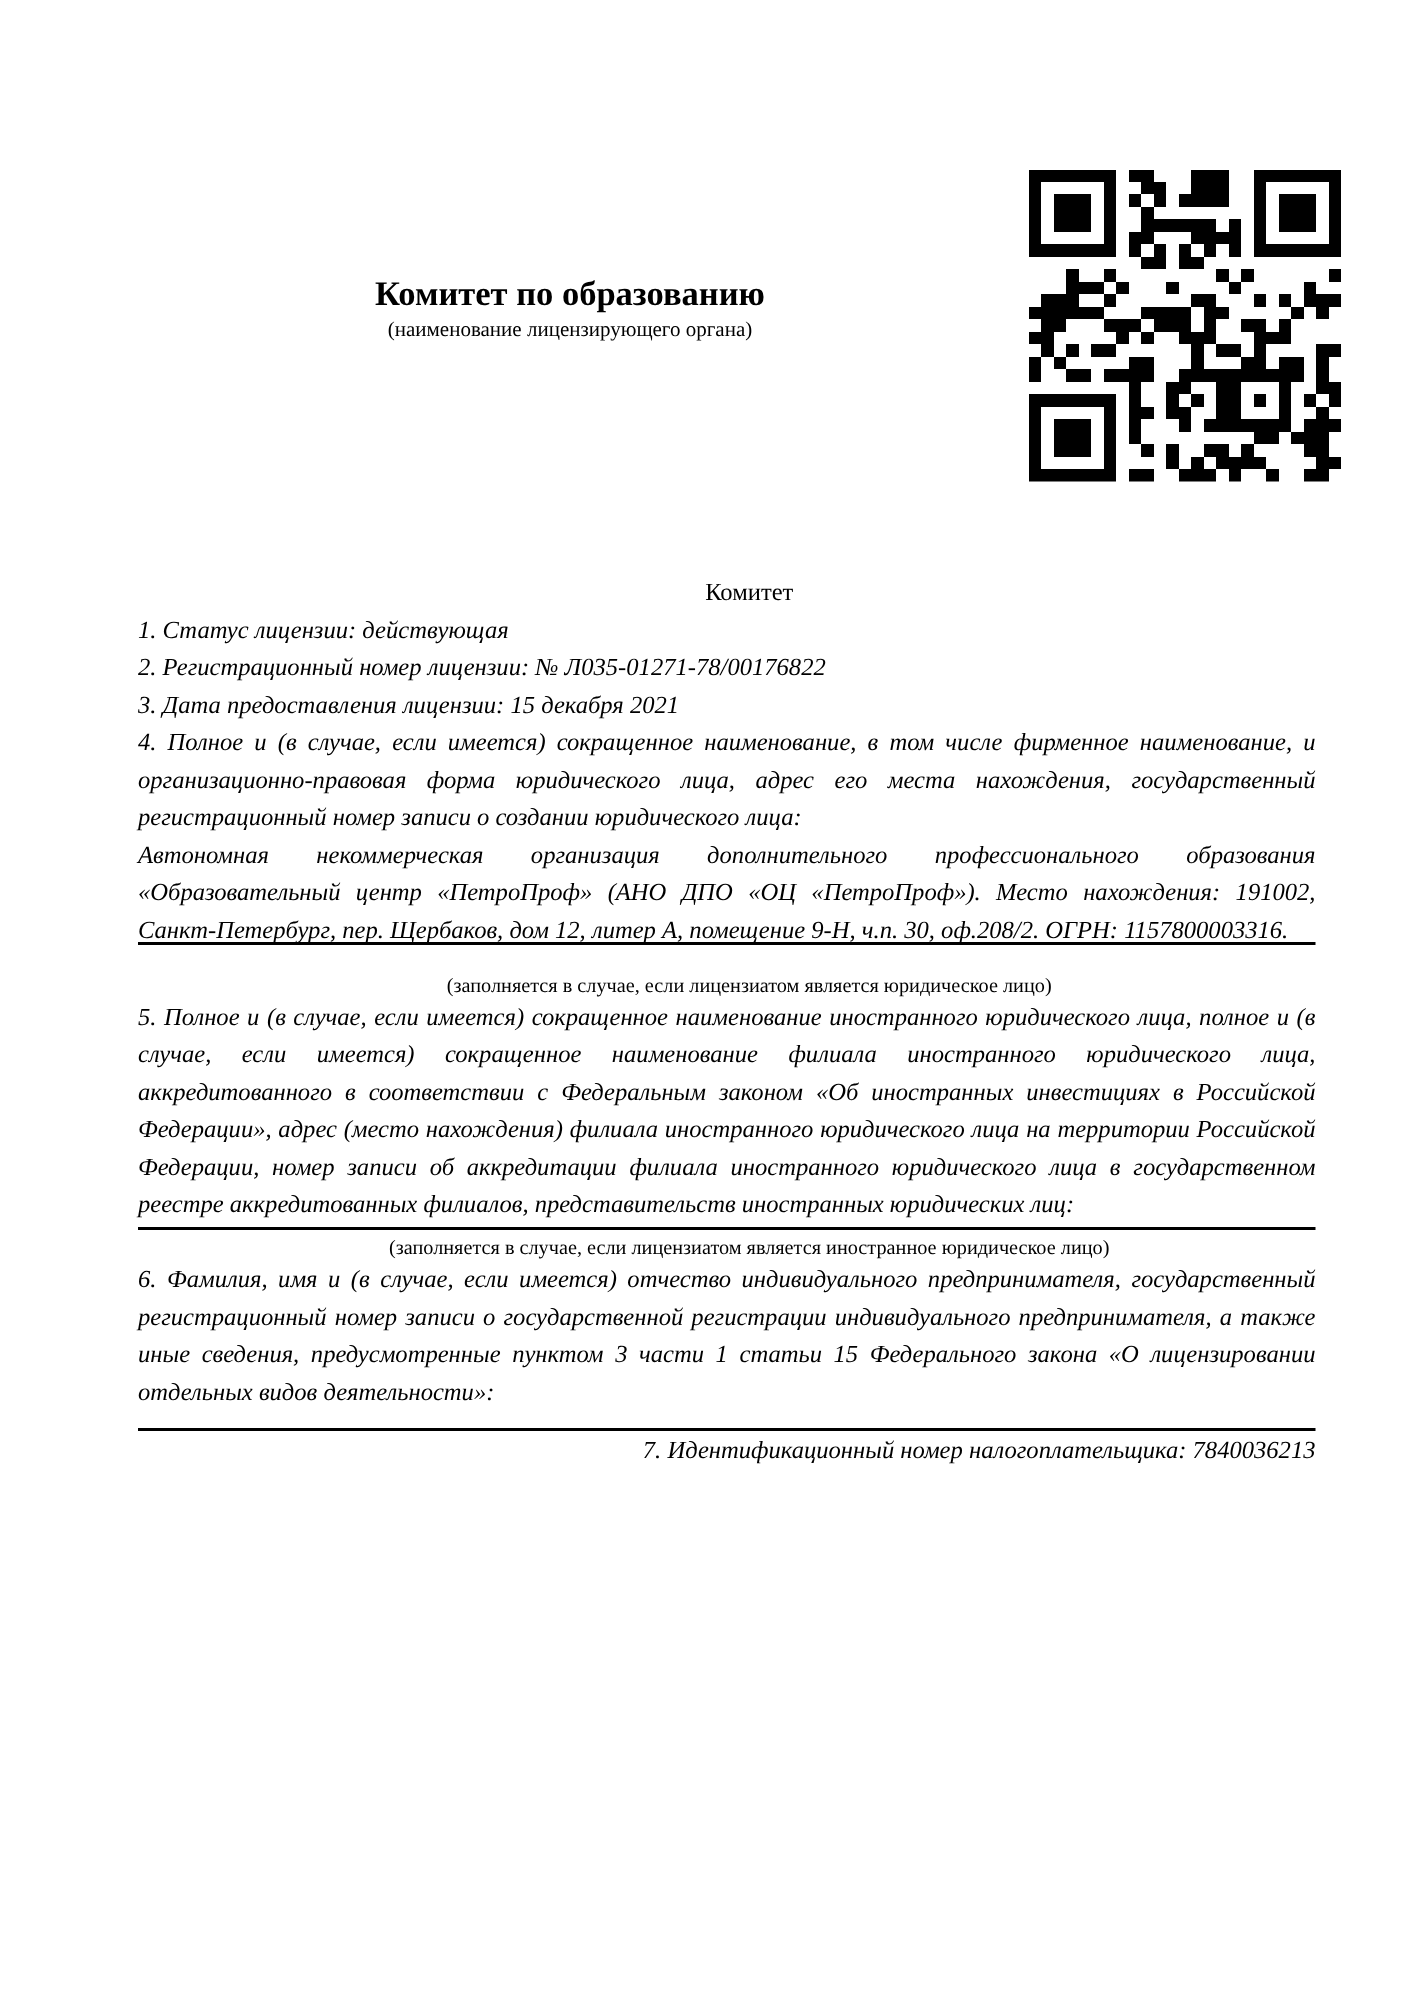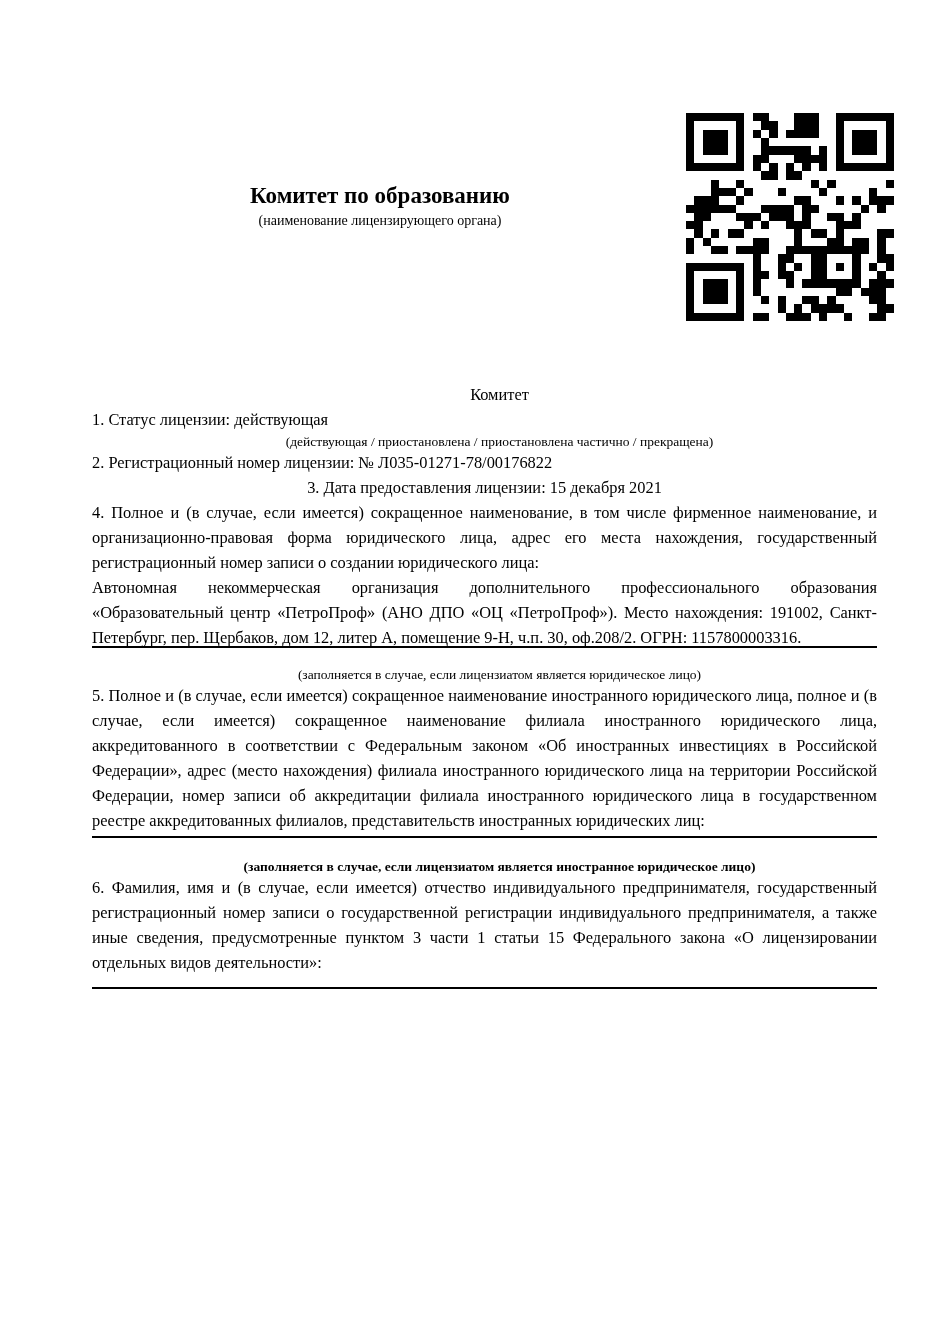--- a/index.html
+++ b/index.html
@@ -10,38 +10,38 @@
   .header-titles{position:absolute;left:0;top:182px;width:760px;text-align:center;}
   .org-title{font-size:23px;font-weight:bold;line-height:27px;}
   .org-subtitle{font-size:14px;line-height:18px;margin-top:3px;}
 
   
   .qr{position:absolute;left:686px;top:113px;width:208px;height:208px;}
   .qr svg{width:208px;height:208px;shape-rendering:crispEdges;display:block;}
 
   
   .content{position:absolute;left:92px;top:382px;width:785px;font-size:16.4px;line-height:25px;}
-  .content p{margin:0;padding:0;}
+  .content p{margin:0;padding:0;font-style:italic;}
   .centered{text-align:center;padding-left:30px;}
   .doc-title div{line-height:25px;}
   .para{text-align:justify;}
   .caption{font-size:13.5px;line-height:17px;text-align:center;padding-left:30px;}
   .rule{border:none;border-top:2px solid #000;height:0;margin:0;}
 
   .s1{margin-top:35px;}
   .cap-1{margin-top:1px;}
   .s2{margin-top:23px;}
-  .s3{margin-top:20px;text-align:center;}
+  .s3{margin-top:20px;}
   .s4a{margin-top:19px;}
   .s4b{margin-top:0;}
   .rule-1{margin-top:-4px;}
   .cap-2{margin-top:18px;}
   .s5{margin-top:24px;}
   .rule-2{margin-top:3px;}
-  .cap-3{margin-top:20px;font-weight:bold;}
+  .cap-3{margin-top:3px;}
   .s6{margin-top:27px;}
   .rule-3{margin-top:12px;}
   .cap-4{margin-top:3px;}
   .s7{margin-top:28px;text-align:right;}
   .page-number{margin-top:27px;font-size:15px;line-height:20px;}
 </style>
 </head>
 <body>
 
 <div class="page">
@@ -360,21 +360,20 @@
       </svg>
   </div>
 
   <div class="content">
 
     <div class="doc-title centered">
       <div>Комитет</div>
     </div>
 
     <p class="s1">1. Статус лицензии: действующая</p>
-    <div class="caption cap-1">(действующая / приостановлена / приостановлена частично / прекращена)</div>
 
     <p class="s2">2. Регистрационный номер лицензии: № Л035-01271-78/00176822</p>
 
     <p class="s3">3. Дата предоставления лицензии: 15 декабря 2021</p>
 
     <p class="para s4a">4. Полное и (в случае, если имеется) сокращенное наименование, в том числе фирменное наименование, и организационно-правовая форма юридического лица, адрес его места нахождения, государственный регистрационный номер записи о создании юридического лица:</p>
     <p class="para s4b">Автономная некоммерческая организация дополнительного профессионального образования «Образовательный центр «ПетроПроф» (АНО ДПО «ОЦ «ПетроПроф»). Место нахождения: 191002, Санкт-Петербург, пер. Щербаков, дом 12, литер А, помещение 9-Н, ч.п. 30, оф.208/2. ОГРН: 1157800003316.</p>
     <hr class="rule rule-1">
     <div class="caption cap-2">(заполняется в случае, если лицензиатом является юридическое лицо)</div>
 

